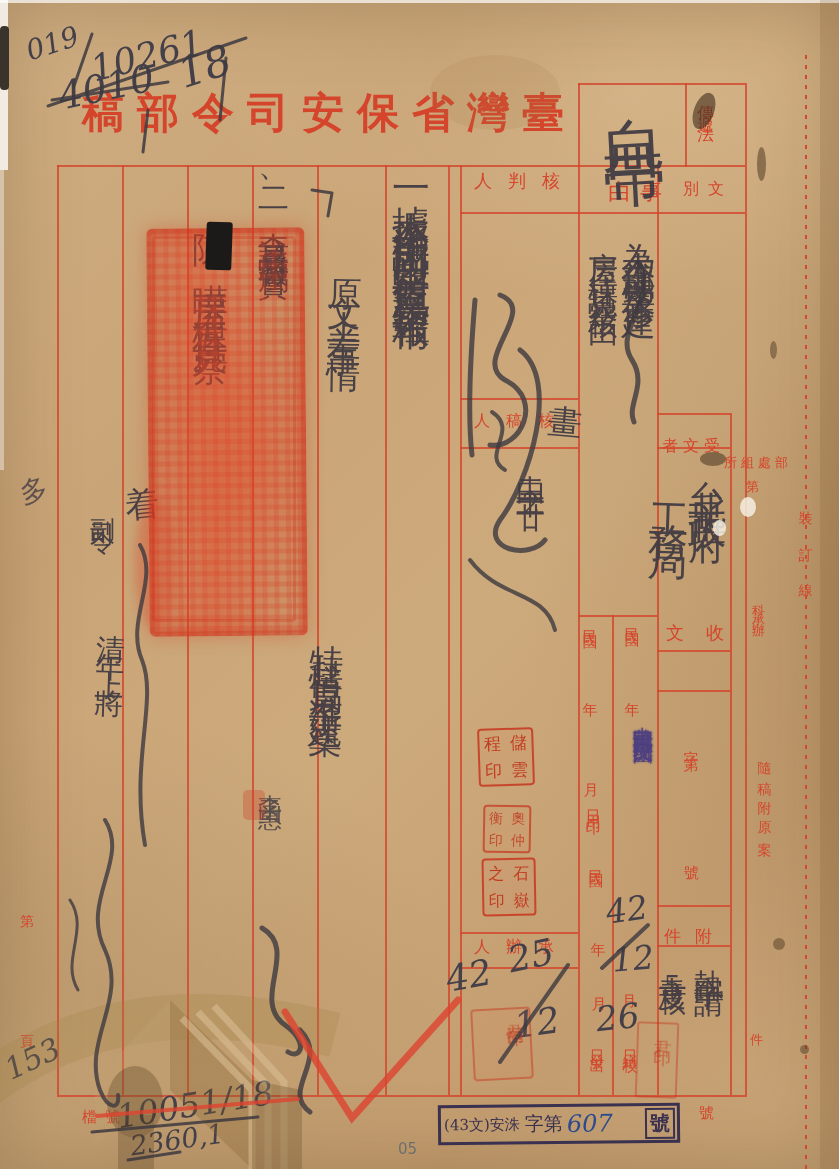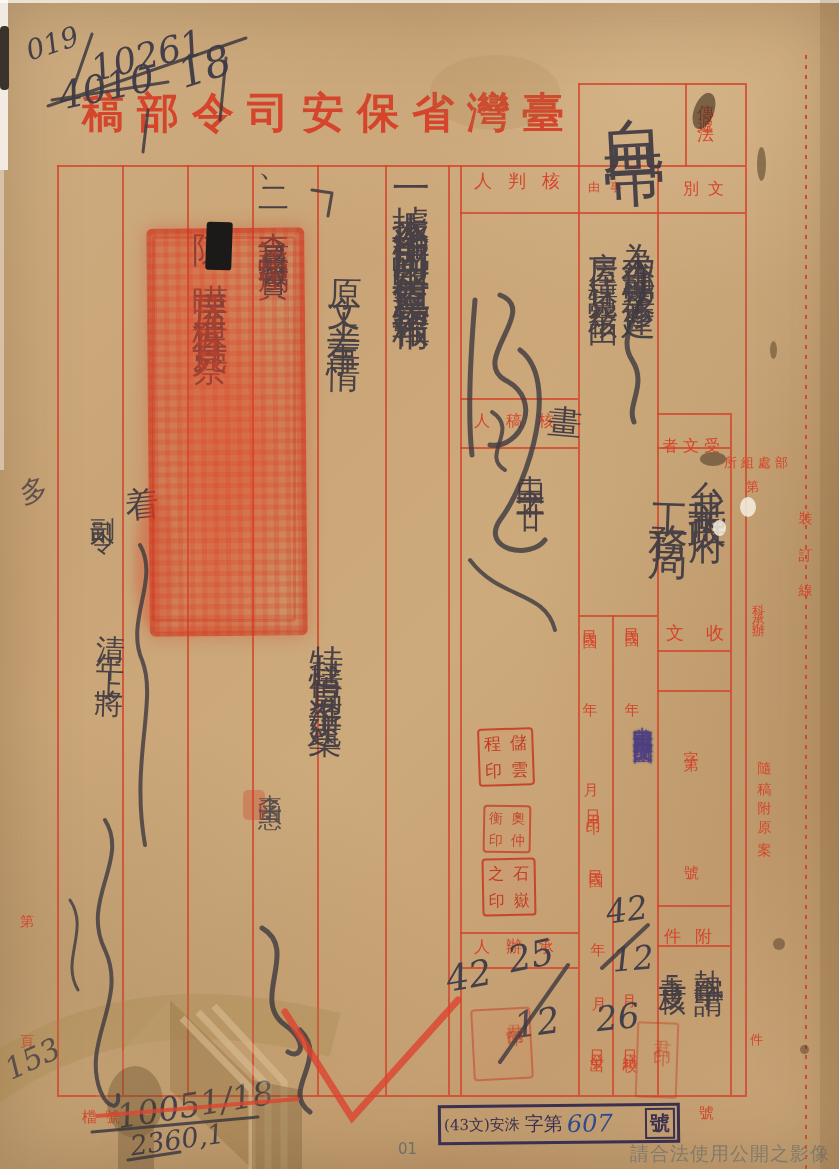--- a/index.html
+++ b/index.html
@@ -64,21 +64,21 @@
     <div class="ln" style="left:745px;top:83px;width:2px;height:1014px"></div>
 
     <div style="position:absolute;left:805px;top:55px;width:2px;height:1114px;
       background:repeating-linear-gradient(180deg,#d4492e 0 4px,transparent 4px 10px)"></div>
   </div>
 
   <div id="title" class="abs lbl" style="left:82px;top:92px;font-size:42px;font-weight:bold;letter-spacing:13px">稿部令司安保省灣臺</div>
 
   <div class="abs lbl v" style="left:697px;top:92px;font-size:17px;letter-spacing:10px">傳遞法</div>
   <div class="abs lbl" style="left:683px;top:181px;font-size:16px;letter-spacing:9px">別文</div>
-  <div class="abs lbl" style="left:588px;top:181px;font-size:12px;letter-spacing:10px">由事</div>
+  <div class="abs lbl" style="left:608px;top:181px;font-size:22px;letter-spacing:10px">由事</div>
   <div class="abs lbl" style="left:474px;top:172px;font-size:18px;letter-spacing:16px">人判核</div>
   <div class="abs lbl" style="left:474px;top:413px;font-size:16px;letter-spacing:16px">人稿核</div>
   <div class="abs lbl" style="left:474px;top:939px;font-size:16px;letter-spacing:16px">人辦承</div>
   <div class="abs lbl" style="left:662px;top:438px;font-size:16px;letter-spacing:5px">者文受</div>
   <div class="abs lbl" style="left:666px;top:624px;font-size:18px;letter-spacing:22px">文收</div>
   <div class="abs lbl v" style="left:683px;top:738px;font-size:15px;letter-spacing:7px">字第</div>
   <div class="abs lbl" style="left:684px;top:866px;font-size:15px">號</div>
   <div class="abs lbl" style="left:664px;top:928px;font-size:17px;letter-spacing:14px">件附</div>
   <div class="abs lbl" style="left:699px;top:1106px;font-size:15px">號</div>
   <div class="abs lbl" style="left:82px;top:1110px;font-size:15px;letter-spacing:8px">檔號</div>
@@ -194,23 +194,22 @@
         font-family:'DejaVu Serif',serif;color:rgba(79,65,128,.85);text-shadow:0 0 2px rgba(79,65,128,.5)">中華民國月日交辦民國</div>
 
   <div class="abs" style="left:438px;top:1104px;width:236px;height:34px;border:3px solid #3a3050;
         display:flex;align-items:center;transform:rotate(-0.6deg);color:#3a3050;background:rgba(210,180,140,.08)">
     <span style="font-size:15px;padding-left:3px;white-space:nowrap">(43文)安洙</span>
     <span style="font-size:19px;padding-left:5px;white-space:nowrap">字第</span>
     <span class="num" style="font-size:24px;color:#2c4b8f;padding-left:4px">607</span>
     <span style="font-size:20px;font-weight:bold;margin-left:auto;border:2px solid #3a3050;padding:0 3px;margin-right:2px">號</span>
   </div>
 
-  <div class="abs" style="left:398px;top:1140px;font-size:15px;color:#55636d;opacity:.75;font-family:'DejaVu Sans',sans-serif">01</div>
-
-  <div class="abs" style="left:630px;top:1141px;font-size:19px;letter-spacing:1px;color:#827a6a">請合法使用公開之影像</div>
+  <div class="abs" style="left:398px;top:1140px;font-size:15px;color:#55636d;opacity:.75;font-family:'DejaVu Sans',sans-serif">05</div>
+
 
   <div class="abs" style="left:206px;top:222px;width:26px;height:48px;background:#1c1a18;border-radius:3px;transform:rotate(2deg)"></div>
 
   <svg class="abs" style="left:0;top:940px;opacity:.55" width="360" height="229" viewBox="0 0 360 229">
     <path d="M -20 150 Q 120 40 335 95" stroke="rgba(160,128,66,.45)" stroke-width="45" fill="none"></path>
     <polygon points="170,60 95,140 95,205 170,150" fill="rgba(190,160,110,.45)"></polygon>
     <polygon points="170,60 252,140 252,229 170,150" fill="rgba(125,92,40,.5)"></polygon>
     <path d="M 182 78 L 252 150 L 252 229 M 198 72 L 268 146 L 268 229 M 214 66 L 284 142 L 284 229" stroke="rgba(235,215,175,.6)" stroke-width="7" fill="none"></path>
     <polygon points="252,140 302,150 302,229 252,229" fill="rgba(95,70,32,.5)"></polygon>
     <ellipse cx="135" cy="162" rx="28" ry="36" fill="rgba(80,58,28,.55)"></ellipse>

